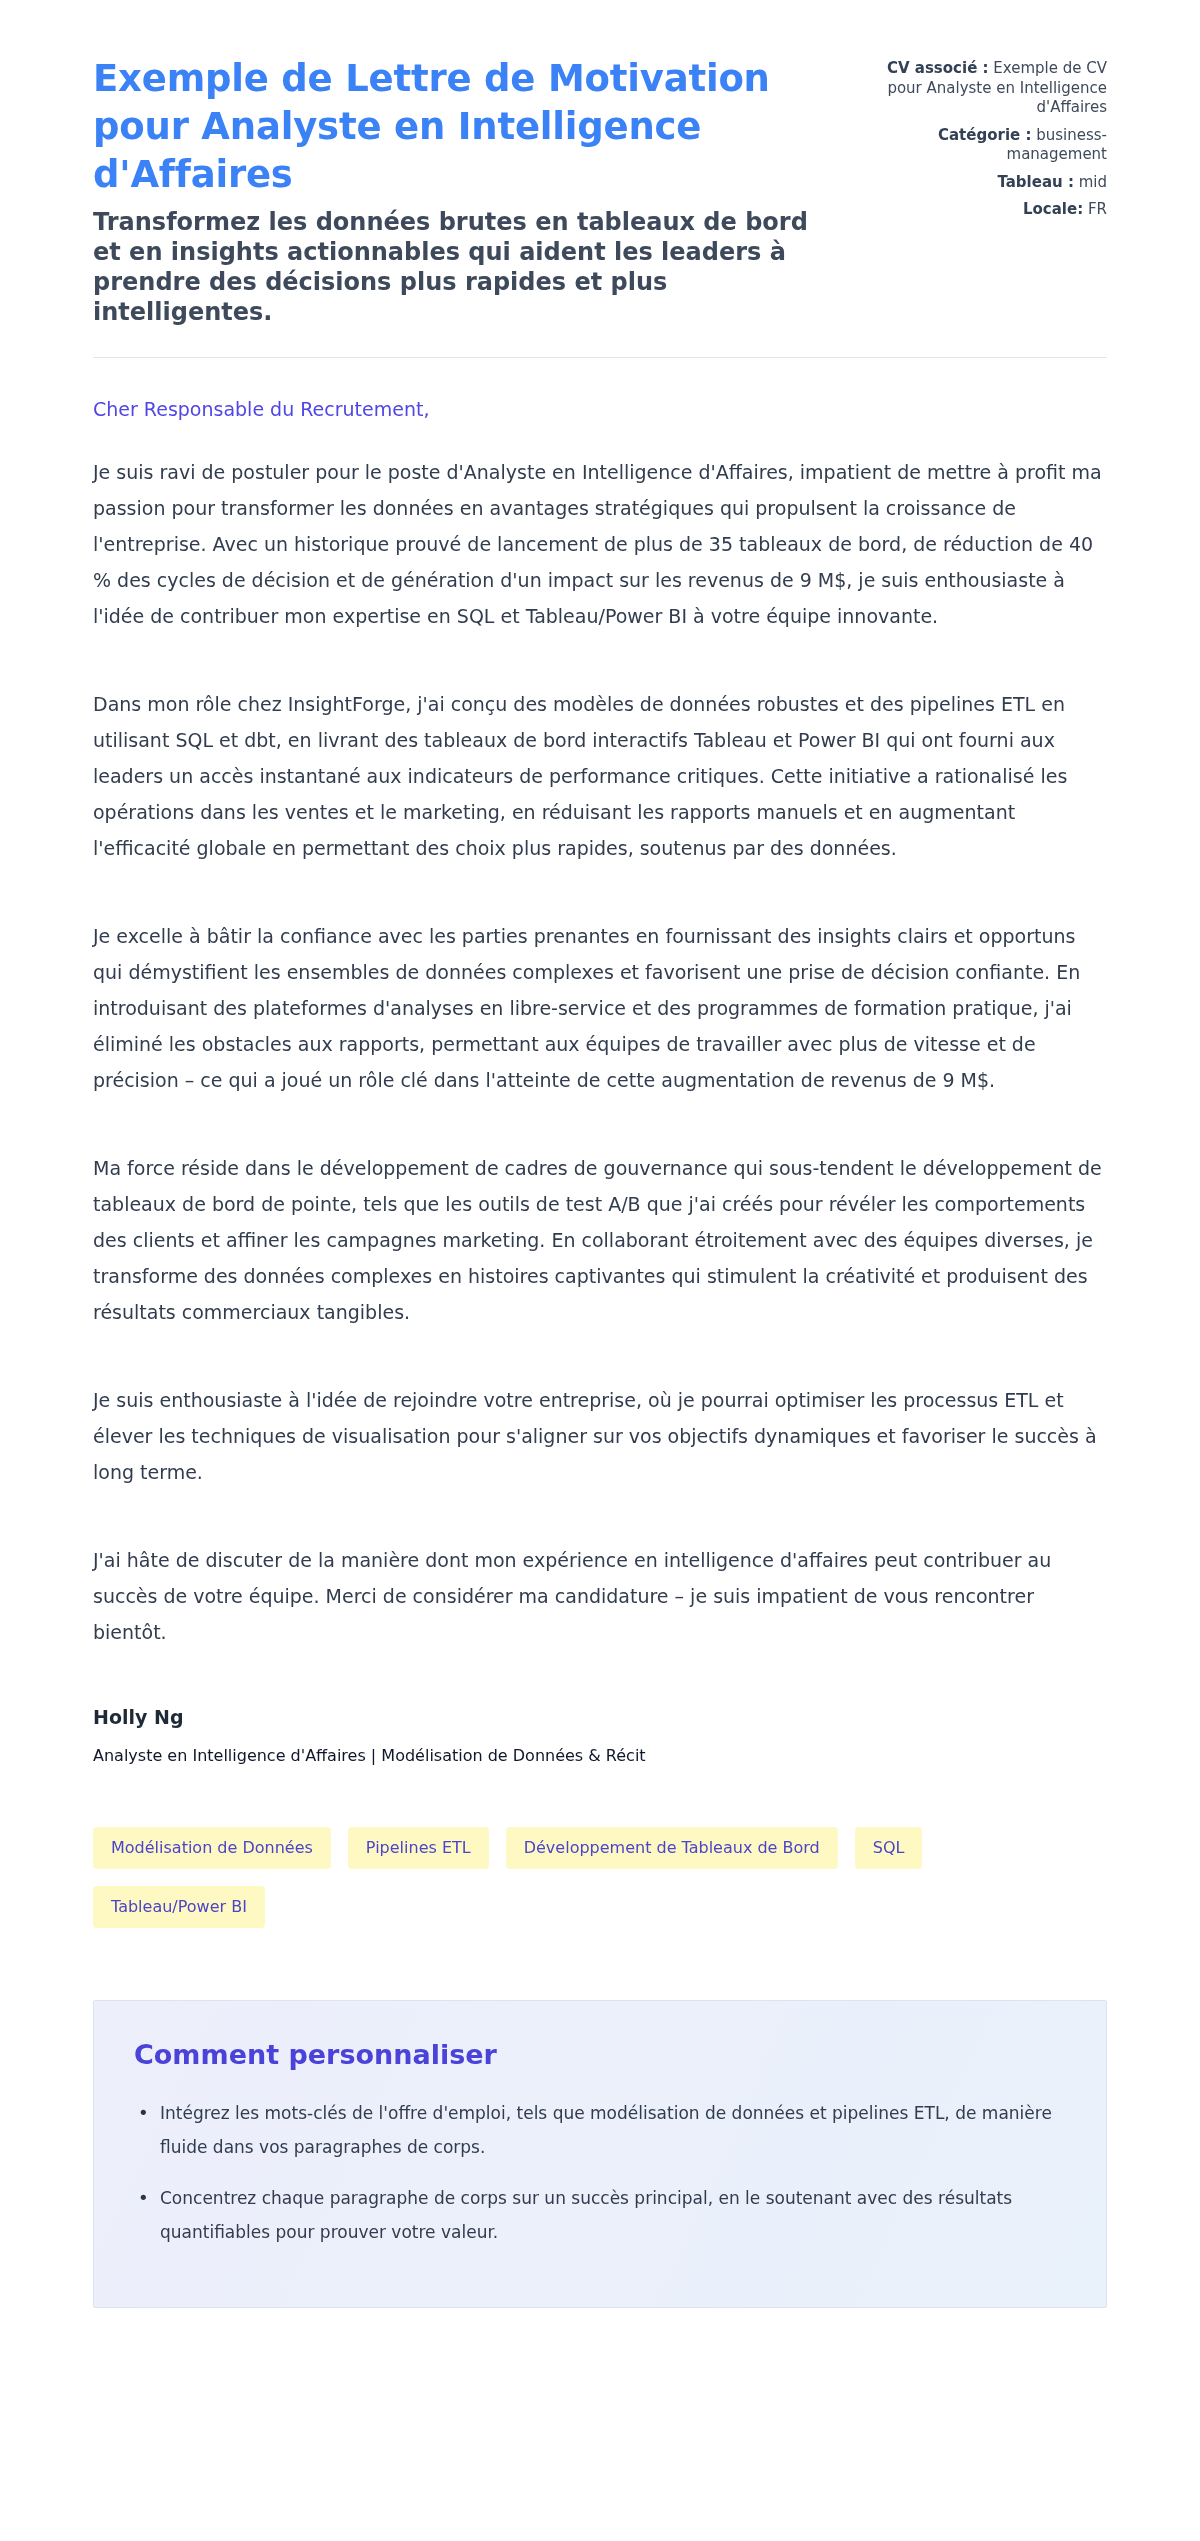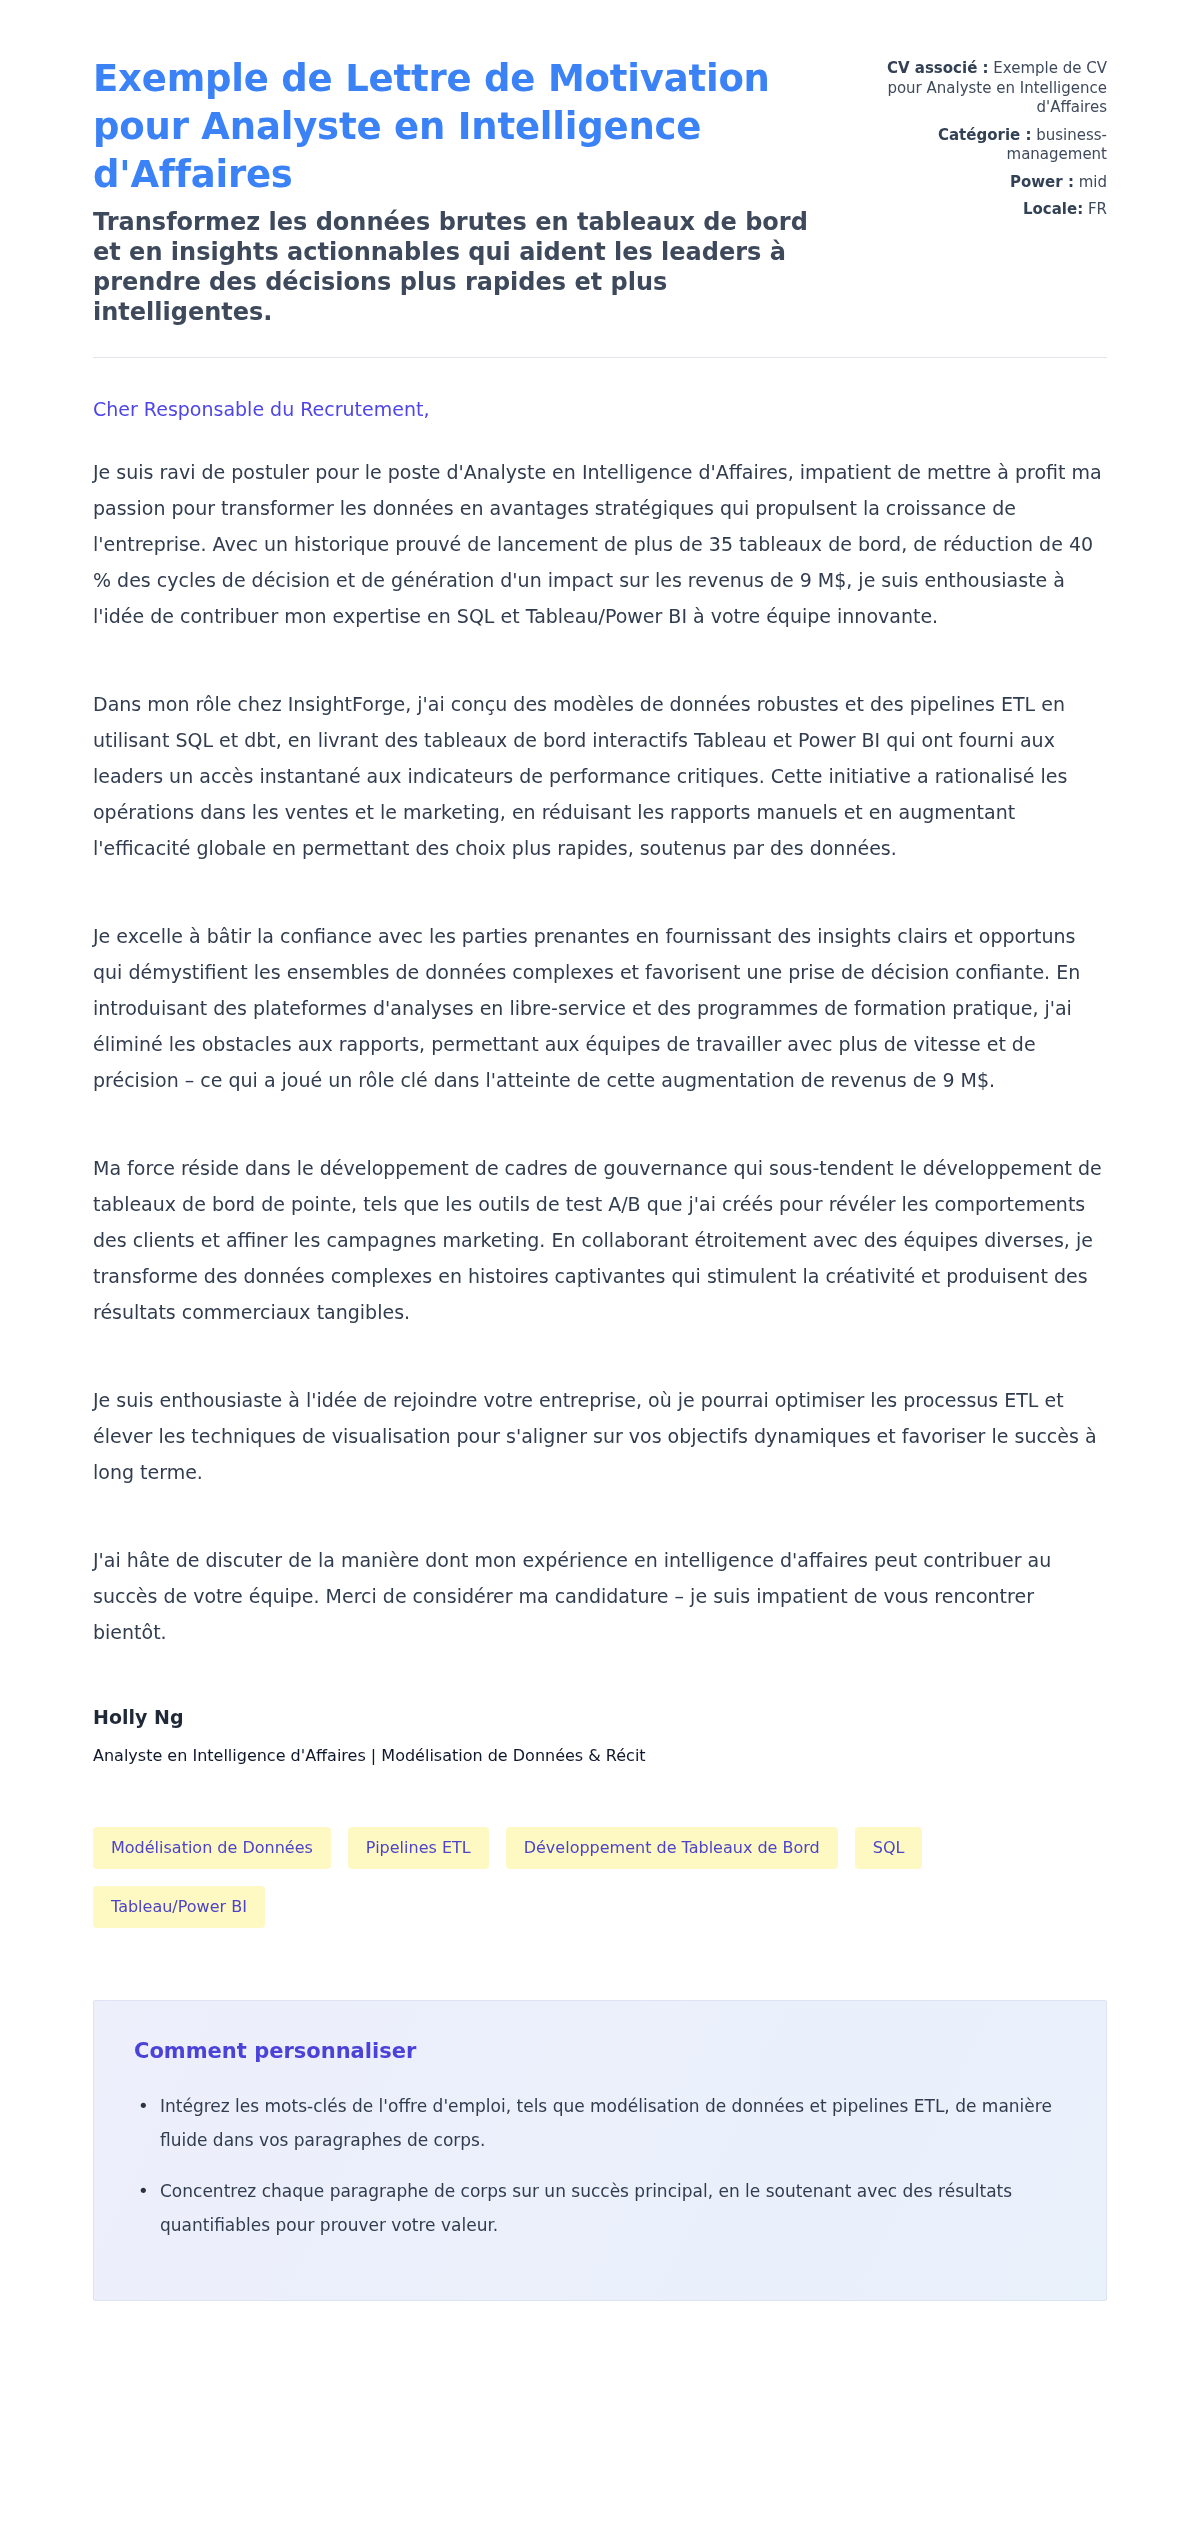--- a/index.html
+++ b/index.html
@@ -97,21 +97,21 @@
 
   
   .tips {
     margin-top: 72px;
     background: linear-gradient(115deg, #edeffb 0%, #e9f1fb 100%);
     border: 1px solid #dde3f2;
     border-radius: 2px;
     padding: 38px 40px 42px 40px;
   }
   .tips-heading {
-    font-size: 21px;
+    font-size: 27px;
     font-weight: bold;
     color: #4b42d9;
     margin-bottom: 26px;
   }
   .tips-list { list-style: none; }
   .tips-list li {
     position: relative;
     padding-left: 26px;
     font-size: 17px;
     line-height: 34px;
@@ -141,21 +141,21 @@
     <aside class="meta">
       <div class="meta-item">
         <span class="meta-label">CV associé :</span>
         <span class="meta-value">Exemple de CV pour Analyste en Intelligence d'Affaires</span>
       </div>
       <div class="meta-item">
         <span class="meta-label">Catégorie :</span>
         <span class="meta-value">business-management</span>
       </div>
       <div class="meta-item">
-        <span class="meta-label">Power :</span>
+        <span class="meta-label">Tableau :</span>
         <span class="meta-value">mid</span>
       </div>
       <div class="meta-item">
         <span class="meta-label">Locale:</span>
         <span class="meta-value">FR</span>
       </div>
     </aside>
   </header>
 
   <hr class="divider">

